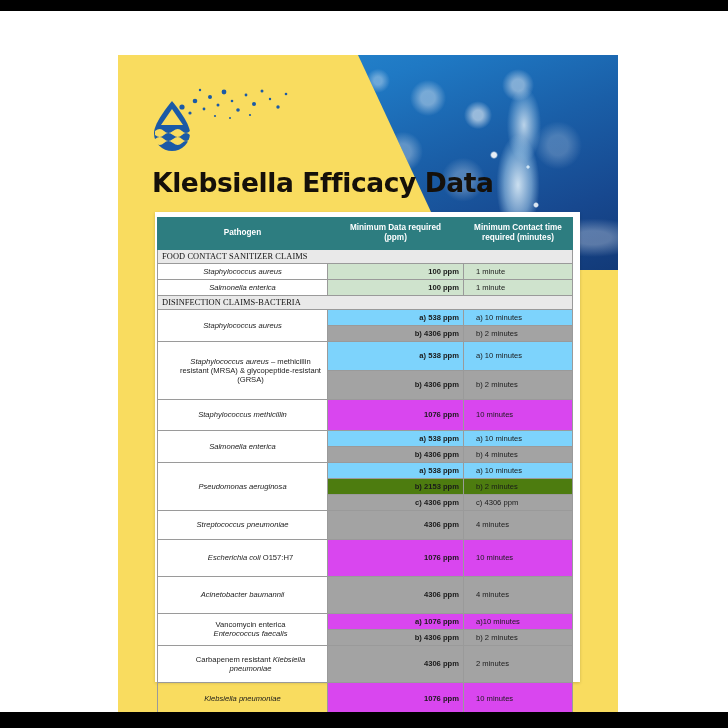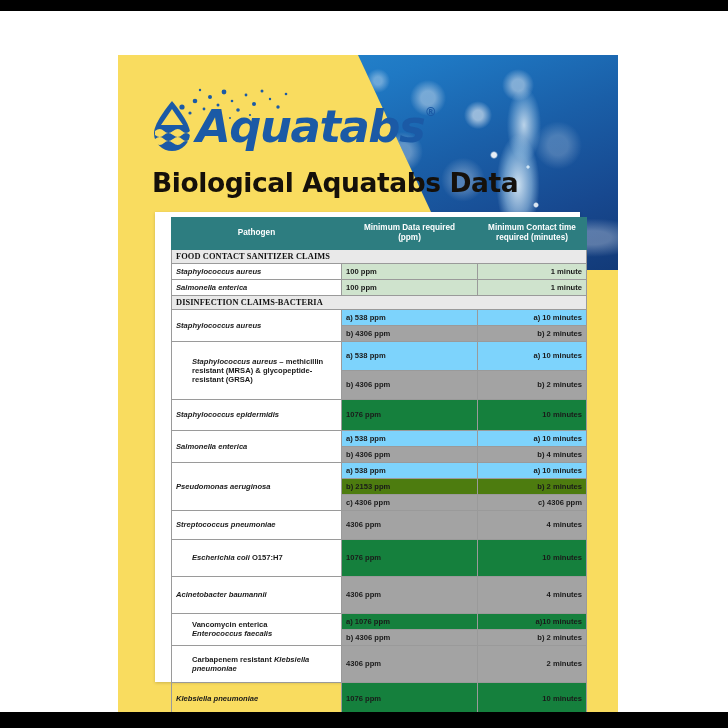--- a/index.html
+++ b/index.html
@@ -71,54 +71,54 @@
     font-family:"DejaVu Sans", sans-serif;
     font-weight:bold;font-size:26.5px;color:#15100a;letter-spacing:-.4px;
   }
 
   
   .card{
     position:absolute;left:37px;top:157px;width:425px;height:470px;
     background:#fff;box-shadow:0 1px 3px rgba(0,0,0,.18);
   }
   table{
-    position:absolute;left:16px;top:5px;
+    position:absolute;left:2px;top:5px;
     width:415px;border-collapse:collapse;
     table-layout:fixed;
   }
   col.c1{width:170px;} col.c2{width:136px;} col.c3{width:109px;}
 
   thead th{
     background:#2d7d80;color:#ffffff;
     font-size:8.2px;font-weight:bold;
     padding:5px 3px;text-align:center;line-height:1.25;
     border:1px solid #2d7d80;
   }
   td{
     border:1px solid #9a9a9a;
     font-size:7.6px;color:#1a1a1a;
-    padding:3px 4px;vertical-align:middle;font-weight:bold;
-  }
-  td.name{text-align:left;font-style:italic;}
+    padding:3px 4px;vertical-align:middle;
+  }
+  td.name{text-align:center;font-style:italic;}
   td.name.plain{font-style:normal;padding-left:20px;}
-  td.dose{text-align:left;font-weight:bold;}
-  td.time{text-align:right;padding-left:12px;}
+  td.dose{text-align:right;font-weight:bold;}
+  td.time{text-align:left;padding-left:12px;}
   .sect td{
     background:#e9e9e9;
     font-family:"Liberation Serif", serif;
     font-style:normal;font-size:8.4px;color:#111;
     letter-spacing:.1px;padding:2px 4px;
   }
   .it{font-style:italic;}
   .ro{font-style:normal;}
   
   .bg-green{background:#cfe3cd;}
   .bg-blue{background:#7dd3fc;}
   .bg-lilac{background:#a3a3a3;}
-  .bg-peach{background:#15803d;}
+  .bg-peach{background:#d946ef;}
   .bg-grey{background:#4d7c0f;}
 </style>
 </head>
 <body>
 
 <div class="band-top"></div>
 <div class="band-bottom"></div>
 <div class="side-left"></div>
 <div class="side-right"></div>
 
@@ -152,24 +152,23 @@
     </g>
   </svg>
 
   <div class="logo">
     <svg class="logo-mark" viewBox="0 0 44 52">
       <path d="M22 1 C22 1 40 22 40 33 A18 18 0 0 1 4 33 C4 22 22 1 22 1 Z" fill="#1b5aa6"></path>
       <path d="M22 9 L33 25 L11 25 Z" fill="#f9dc5f"></path>
       <path d="M5 31 q5 -4 9 0 t9 0 t9 0 t8 0 l0 4 q-4 -4 -8 0 t-9 0 t-9 0 t-9 0 Z" fill="#f9dc5f"></path>
       <path d="M5 39 q5 -4 9 0 t9 0 t9 0 t8 0 l0 4 q-4 -4 -8 0 t-9 0 t-9 0 t-9 0 Z" fill="#f9dc5f"></path>
     </svg>
-    <span class="logo-word"><span>Aquatabs</span><span class="logo-reg">®</span></span>
   </div>
 
-  <div class="title">Biological Aquatabs Data</div>
+  <div class="title">Klebsiella Efficacy Data</div>
 
   <div class="card">
     <table>
       <colgroup>
           <col class="c1">
           <col class="c2">
           <col class="c3">
         </colgroup>
       <thead>
         <tr>
@@ -218,21 +217,21 @@
           <td class="name plain" rowspan="2" style="height:44px"><span class="it">Staphylococcus aureus</span><span class="ro"> – methicillin resistant (MRSA) &amp; glycopeptide-resistant (GRSA)</span></td>
           <td class="dose bg-blue" style="height:22px">a)  538 ppm</td>
           <td class="time bg-blue">a) 10 minutes</td>
         </tr>
         <tr>
           <td class="dose bg-lilac" style="height:22px">b)  4306 ppm</td>
           <td class="time bg-lilac">b) 2 minutes</td>
         </tr>
 
         <tr>
-          <td class="name" style="height:24px">Staphylococcus epidermidis</td>
+          <td class="name" style="height:24px">Staphylococcus methicillin</td>
           <td class="dose bg-peach">1076 ppm</td>
           <td class="time bg-peach">10 minutes</td>
         </tr>
 
         <tr>
           <td class="name" rowspan="2">Salmonella enterica</td>
           <td class="dose bg-blue">a)  538 ppm</td>
           <td class="time bg-blue">a) 10 minutes</td>
         </tr>
         <tr>

